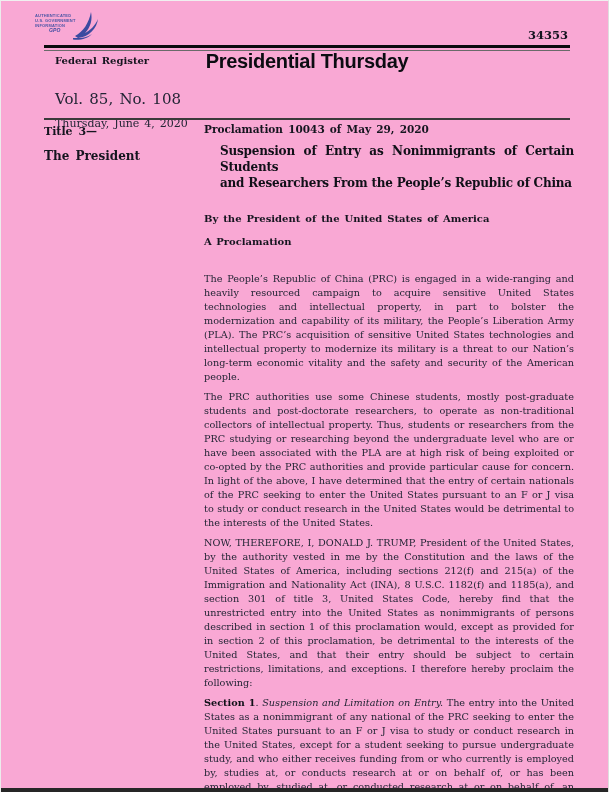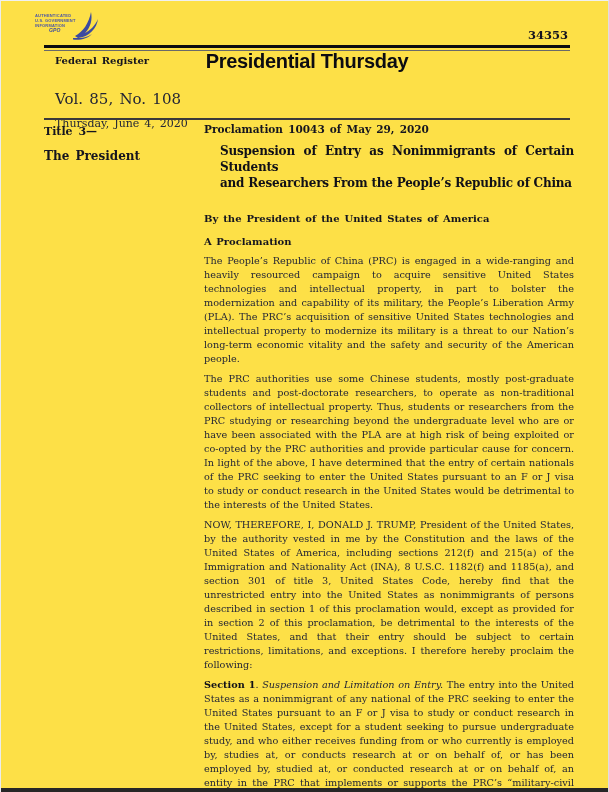--- a/index.html
+++ b/index.html
@@ -1,18 +1,18 @@
 <!DOCTYPE html>
 <html><head>
 <meta charset="utf-8">
 <style>
   * { margin:0; padding:0; box-sizing:border-box; }
   html,body { background:#ffffff; }
   .page {
-    position:relative; width:609px; height:792px; background:#fde047;
+    position:relative; width:609px; height:792px; background:#f9a8d4;
     font-family:"DejaVu Serif", serif; color:#232535; overflow:hidden;
     border-left:1px solid #ececec; border-right:1px solid #dedede; border-top:1px solid #f0f0f0;
   }
   
   .seal { position:absolute; left:34px; top:8px; width:70px; height:36px; }
   .seal-text { position:absolute; left:0; top:4px; font-family:"Liberation Sans",sans-serif;
     font-size:4px; line-height:5px; letter-spacing:.2px; color:#4a55a5; font-weight:bold; }
   .seal-gpo { font-style:italic; font-size:5px; padding-left:14px; color:#3b4aa0; }
   .seal-swoosh { position:absolute; left:36px; top:0; }
   
@@ -32,21 +32,21 @@
   .margin-col { position:absolute; left:43px; top:124px; width:150px; color:#15151f; }
   .margin-title    { font-weight:bold; font-size:11px; word-spacing:2px; }
   .margin-subtitle { font-weight:bold; font-size:12px; word-spacing:2px; margin-top:11px; }
   .body-col { position:absolute; left:203px; top:122px; width:370px; }
   .proc-line { font-weight:bold; font-size:10.5px; word-spacing:1.5px; color:#15151f; margin:0 0 8px; }
   .doc-title { font-weight:bold; font-size:12px; line-height:16px; letter-spacing:-.2px;
     color:#101018; margin:0 0 22px; }
   .doc-title .t-line { display:block;margin-left:16px; }
   .doc-title .t-just { text-align:justify; text-align-last:justify; }
   .byline  { font-weight:bold; font-size:10px; word-spacing:1.5px; color:#15151f; margin:0 0 12px; }
-  .subhead { font-weight:bold; font-size:10px; word-spacing:1px; color:#15151f; margin:0 0 7px; }
+  .subhead { font-weight:bold; font-size:10px; word-spacing:1px; color:#15151f; margin:0 0 25px; }
   .para { font-size:9.7px; line-height:14px; text-align:justify; word-spacing:.4px; margin:0 0 6px; }
   .para b { color:#101018; }
   .para.sec2 { margin-bottom:11px; }
   .sub-item { font-size:9.7px; line-height:11.6px; padding-left:9px; margin:0 0 1px; }
   
   .bottom-bar { position:absolute; left:0; right:0; bottom:0; height:4px; background:#262626; }
 </style>
 </head>
 <body>
 

